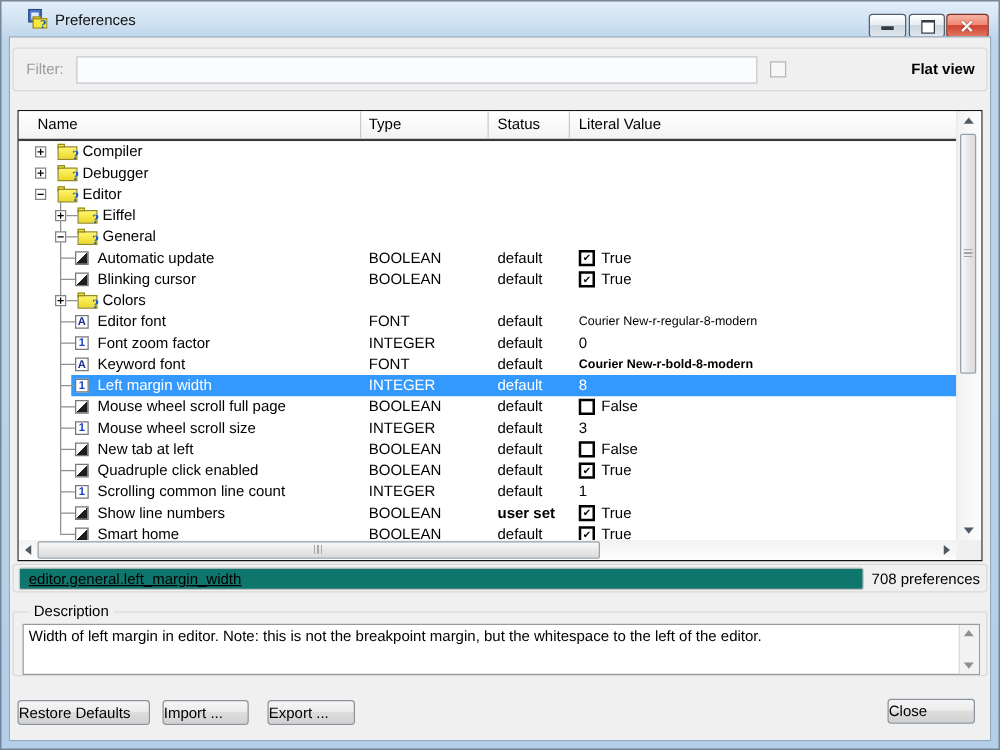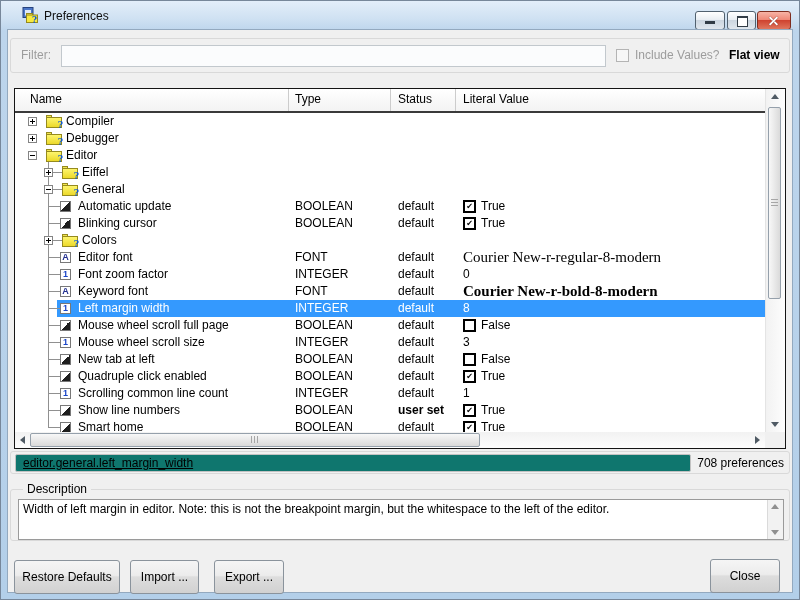--- a/index.html
+++ b/index.html
@@ -31,21 +31,21 @@
   .thead{position:absolute;left:0;top:0;width:750px;height:24px;background:linear-gradient(#ffffff,#f3f3f3);border-bottom:2px solid #3a3a3a;box-sizing:border-box;}
   .th{position:absolute;top:0;line-height:21px;color:#000;white-space:nowrap;}
   .hsep{position:absolute;top:0;width:1px;height:22px;background:#cccccc;}
   .tbody{position:absolute;left:0;top:24px;width:750px;height:319px;overflow:hidden;background:#fff;}
   .vline{position:absolute;left:33px;top:48px;width:1px;height:266px;background:#909090;}
   .row{position:relative;height:17px;width:750px;}
   .row .cell{position:absolute;top:0;line-height:17px;white-space:nowrap;color:#000;}
   .hl{position:absolute;left:42px;right:0;top:0;bottom:0;background:#3499fe;}
   .sel .cell{color:#fff;}
   .b{font-weight:bold;}
-  .mono{font-family:Liberation Serif, serif;font-size:15px;}
+  .mono{font-family:Liberation Sans, sans-serif;font-size:10px;}
   .dash{position:absolute;top:8px;height:1px;background:#909090;}
   .dL{left:33px;width:12px;} .d2{left:38px;width:9px;}
   .x-exp0{left:13px;} .x-ico0{left:31px;} .x-txt0{left:51px;}
   .x-exp1{left:29px;} .x-ico1{left:47px;} .x-txt1{left:67px;}
   .x-icoL{left:45px;} .x-txtL{left:63px;}
   .c-type{left:280px;} .c-status{left:383px;} .c-val{left:448px;} .c-val2{left:466px;}
   .ico-exp{position:absolute;top:4px;width:9px;height:9px;background:#fff;border:1px solid #848484;box-sizing:border-box;}
   .ico-exp .h{position:absolute;left:1px;top:3px;width:5px;height:1px;background:#000;}
   .ico-exp .v{position:absolute;left:3px;top:1px;width:1px;height:5px;background:#000;}
   .ico-folder{position:absolute;top:2px;width:16px;height:13px;}
@@ -75,21 +75,21 @@
   .status-count{position:absolute;right:5px;top:0;line-height:22px;color:#000;}
   
   .desc-group{left:10px;top:489px;width:780px;height:52px;}
   .desc-label{position:absolute;left:12px;top:-8px;background:#f0f0f0;padding:0 4px;color:#000;}
   .desc-box{position:absolute;left:7px;top:9px;width:766px;height:41px;border:1px solid #9a9a9a;background:#fff;box-sizing:border-box;}
   .desc-text{position:absolute;left:2px;top:1px;right:20px;line-height:15px;padding:1px 2px;color:#000;}
   .desc-sb{position:absolute;right:0;top:0;bottom:0;width:15px;background:#f2f2f2;border-left:1px solid #dadada;}
   .desc-sb .tri-up{left:3px;top:4px;border-bottom-color:#8f8f8f;}
   .desc-sb .tri-down{left:3px;top:auto;bottom:4px;border-top-color:#8f8f8f;}
   
-  .btn{position:absolute;height:34px;border:1px solid #8a939c;border-radius:3px;background:linear-gradient(#f5f5f5 0%,#ececec 45%,#dddddd 50%,#d1d1d1 100%);font:12px "Liberation Sans",sans-serif;color:#000;text-align:center;padding:0;cursor:pointer;}
+  .btn{position:absolute;height:20px;border:1px solid #8a939c;border-radius:3px;background:linear-gradient(#f5f5f5 0%,#ececec 45%,#dddddd 50%,#d1d1d1 100%);font:12px "Liberation Sans",sans-serif;color:#000;text-align:left;padding:0;cursor:pointer;}
   .btn-restore{left:14px;top:560px;width:106px;}
   .btn-import{left:130px;top:560px;width:69px;}
   .btn-export{left:214px;top:560px;width:70px;}
   .btn-close{left:710px;top:559px;width:70px;}
 </style>
 </head>
 <body>
 
 <div class="stage">
   <div class="frame"></div>
@@ -112,21 +112,20 @@
       <span class="g-x1"></span>
       <span class="g-x2"></span>
     </div>
 
   <div class="client"></div>
 
   <div class="group filter-group">
     <span class="filter-label">Filter:</span>
     <input class="filter-input" value="" style="">
     <span class="inc-box"></span>
-    <span class="inc-label">Include Values?</span>
     <span class="flat-view">Flat view</span>
   </div>
 
   <div class="table">
     <div class="thead">
       <span class="th" style="left:15px">Name</span>
       <span class="th" style="left:280px">Type</span>
       <span class="th" style="left:383px">Status</span>
       <span class="th" style="left:448px">Literal Value</span>
       <i class="hsep" style="left:273px"></i>

